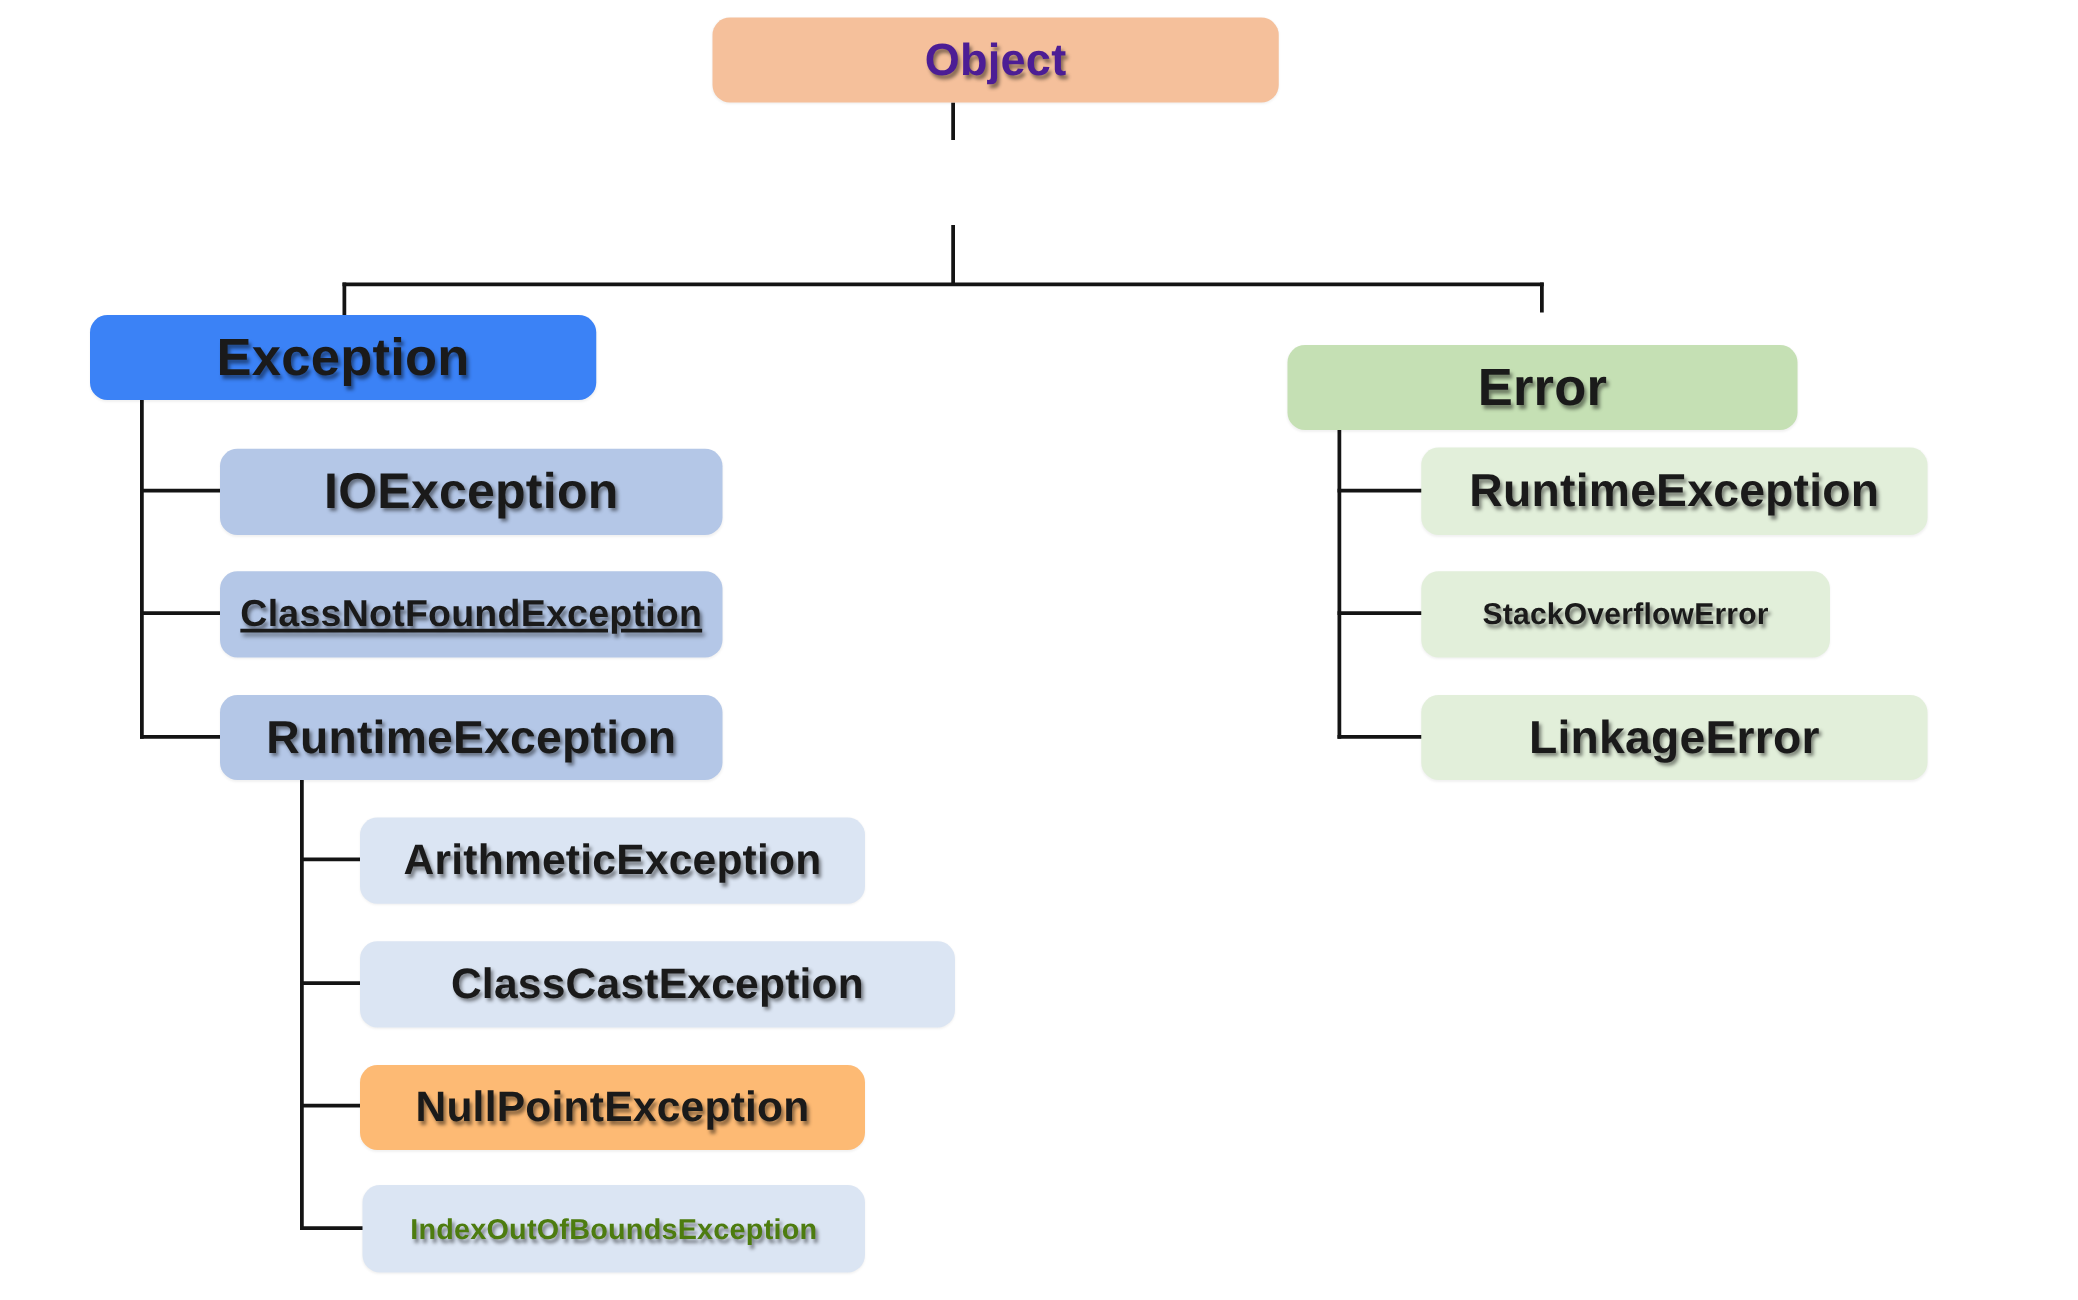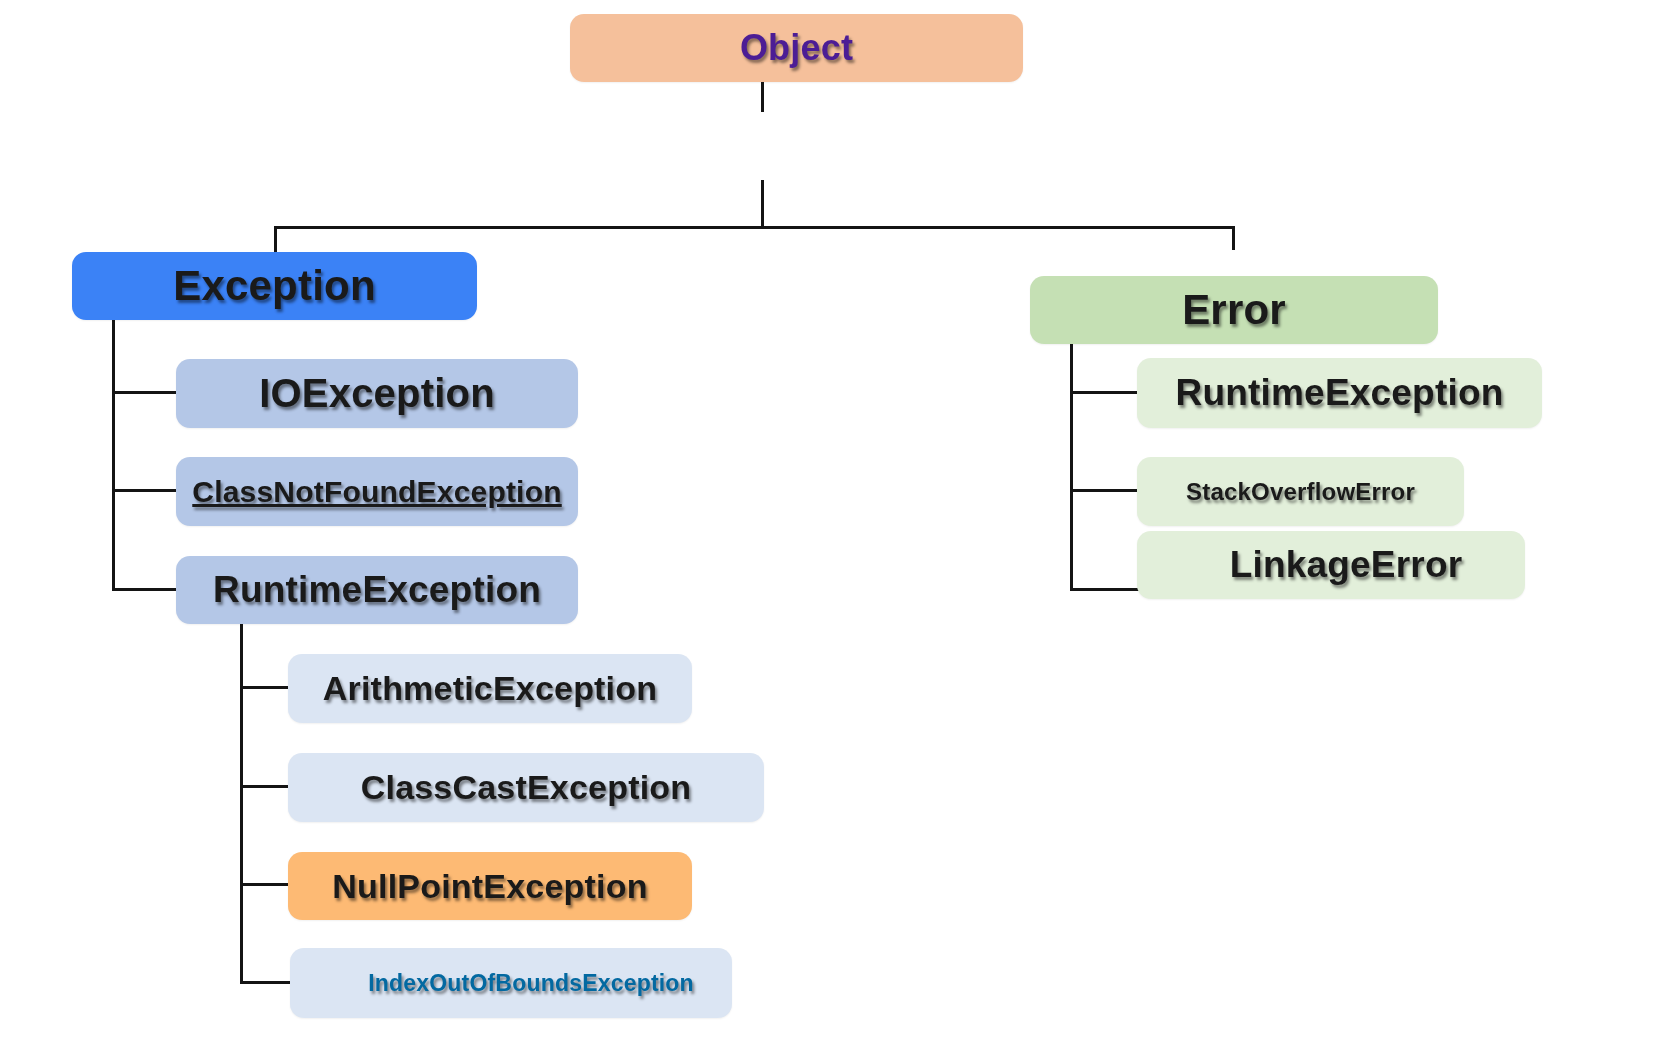--- a/index.html
+++ b/index.html
@@ -59,17 +59,17 @@
     <div class="line" style="left: 240px; top: 981px; width: 52px; height: 3px; background: rgb(20, 20, 20);"></div>
     <div class="node" style="left: 570px; top: 14px; width: 453px; height: 68px; font-size: 36px; background: rgb(245, 192, 155); color: #4c1d95;">Object</div>
     <div class="node" style="left: 72px; top: 252px; width: 405px; height: 68px; font-size: 42px; background: #3b82f6; color: rgb(26, 26, 26);">Exception</div>
     <div class="node" style="left: 1030px; top: 248px; width: 408px; height: 68px; font-size: 42px; background: rgb(197, 224, 180); color: rgb(26, 26, 26); margin-top: 28px;">Error</div>
     <div class="node" style="left: 176px; top: 359px; width: 402px; height: 69px; font-size: 40px; background: rgb(180, 199, 231); color: rgb(26, 26, 26);">IOException</div>
     <div class="node" style="left: 176px; top: 457px; width: 402px; height: 69px; font-size: 30px; background: rgb(180, 199, 231); color: rgb(26, 26, 26); text-decoration: underline;">ClassNotFoundException</div>
     <div class="node" style="left: 176px; top: 556px; width: 402px; height: 68px; font-size: 37px; background: rgb(180, 199, 231); color: rgb(26, 26, 26);">RuntimeException</div>
     <div class="node" style="left: 288px; top: 654px; width: 404px; height: 69px; font-size: 34px; background: rgb(219, 229, 243); color: rgb(26, 26, 26);">ArithmeticException</div>
     <div class="node" style="left: 288px; top: 753px; width: 476px; height: 69px; font-size: 34px; background: rgb(219, 229, 243); color: rgb(26, 26, 26);">ClassCastException</div>
     <div class="node" style="left: 288px; top: 852px; width: 404px; height: 68px; font-size: 34px; background: #fdba74; color: rgb(26, 26, 26);">NullPointException</div>
-    <div class="node" style="left: 290px; top: 948px; width: 402px; height: 70px; font-size: 23px; background: rgb(219, 229, 243); color: #0369a1; padding-left: 40px;">IndexOutOfBoundsException</div>
+    <div class="node" style="left: 290px; top: 948px; width: 402px; height: 70px; font-size: 23px; background: rgb(219, 229, 243); color: #4d7c0f;">IndexOutOfBoundsException</div>
     <div class="node" style="left: 1137px; top: 358px; width: 405px; height: 70px; font-size: 37px; background: rgb(226, 239, 218); color: rgb(26, 26, 26);">RuntimeException</div>
     <div class="node" style="left: 1137px; top: 457px; width: 327px; height: 69px; font-size: 24px; background: rgb(226, 239, 218); color: rgb(26, 26, 26);">StackOverflowError</div>
-    <div class="node" style="left: 1137px; top: 531px; width: 358px; height: 68px; font-size: 37px; background: rgb(226, 239, 218); color: rgb(26, 26, 26); padding-left: 30px;">LinkageError</div>
+    <div class="node" style="left: 1137px; top: 556px; width: 405px; height: 68px; font-size: 37px; background: rgb(226, 239, 218); color: rgb(26, 26, 26);">LinkageError</div>
   </div>
 
 </body></html>

